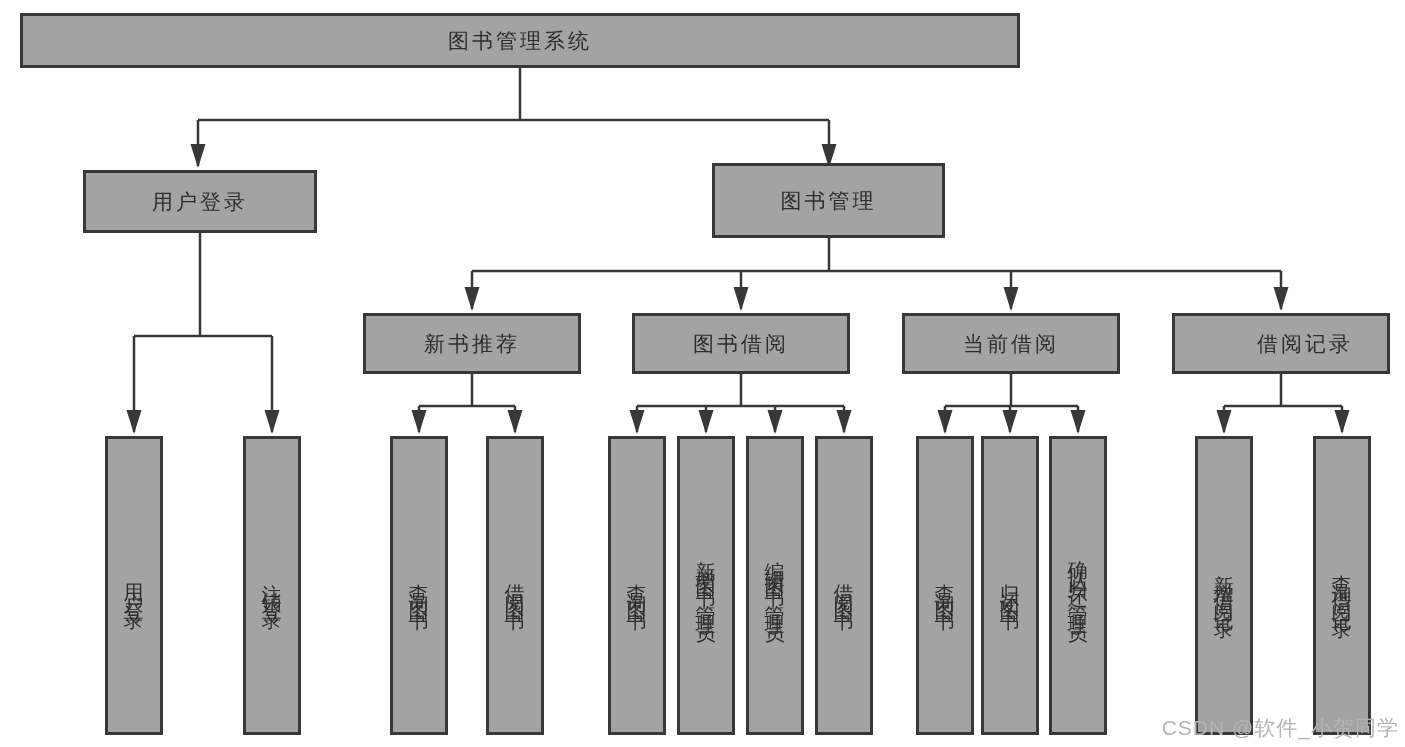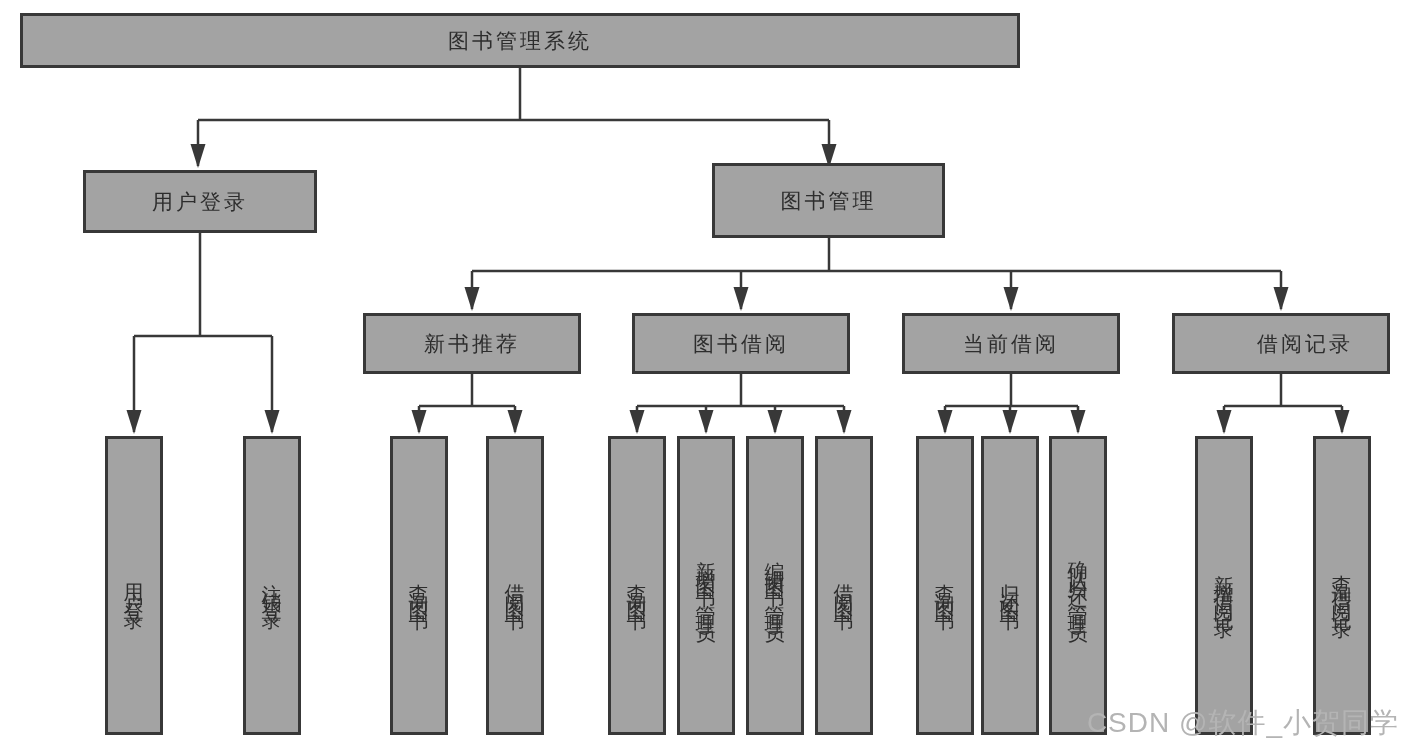--- a/index.html
+++ b/index.html
@@ -21,21 +21,21 @@
   .n-borrow{left:632px;}
   .n-current{left:902px;}
   .n-records{left:1172px;padding-left:48px;}
   .leaf{top:436px;width:58px;height:299px;}
   .lf1{left:105px;} .lf2{left:243px;}
   .lf3{left:390px;} .lf4{left:486px;}
   .lf5{left:608px;} .lf6{left:677px;} .lf7{left:746px;} .lf8{left:815px;}
   .lf9{left:916px;} .lf10{left:981px;} .lf11{left:1049px;}
   .lf12{left:1195px;} .lf13{left:1313px;}
   .watermark{position:absolute;right:6px;bottom:5px;z-index:5;
-             color:#b4b4b4;font-size:28px;letter-spacing:1px;}
+             color:#b4b4b4;font-size:21px;letter-spacing:1px;}
 </style>
 </head>
 <body>
 
 <div class="canvas">
 
   <svg class="wires" width="1405" height="747" viewBox="0 0 1405 747">
     <defs>
       <marker id="arw" markerUnits="userSpaceOnUse" markerWidth="28" markerHeight="18" refX="22" refY="7.5" orient="auto">
         <path d="M0,0 L24,7.5 L0,15 Z" fill="#383838"></path>

